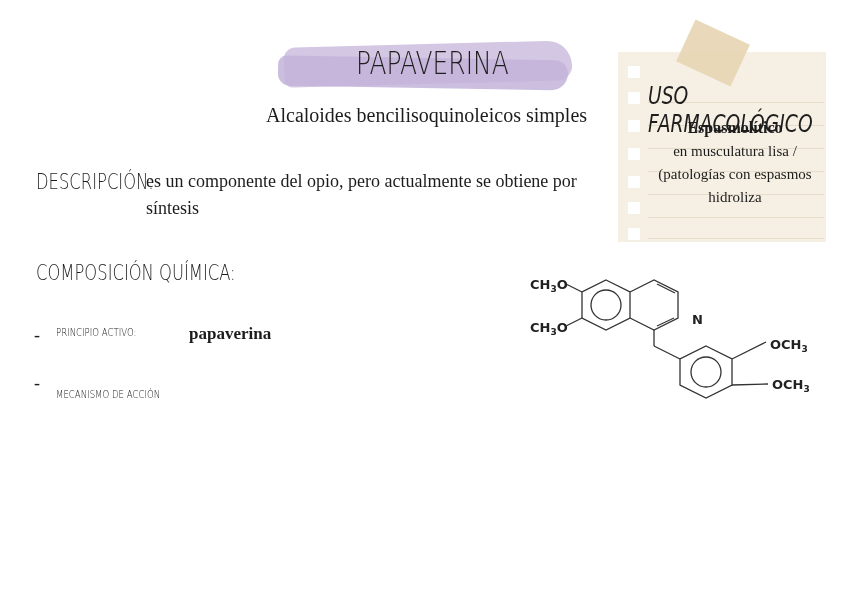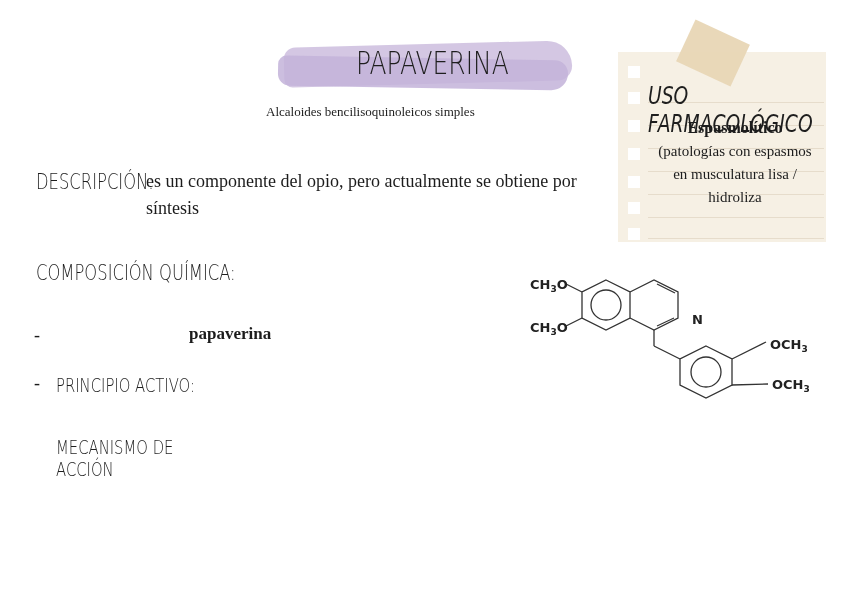--- a/index.html
+++ b/index.html
@@ -3,36 +3,36 @@
   <meta charset="utf-8">
   <style>
     html, body { margin:0; padding:0; }
     body { width:848px; height:598px; background:#ffffff; position:relative; overflow:hidden;
            font-family:"Liberation Serif", serif; color:#1c1c1c; }
     .hand { font-family:"DejaVu Sans", sans-serif; font-weight:300; letter-spacing:0; transform:scaleX(0.78); transform-origin:left center; display:inline-block; color:#1e1e1e; }
     
     .brush1 { position:absolute; left:284px; top:44px; width:288px; height:40px; background:#cfc1e0; border-radius:14px 30px 18px 10px; transform:rotate(-1.5deg); opacity:0.9; }
     .brush2 { position:absolute; left:278px; top:58px; width:290px; height:30px; background:#c3b3d9; border-radius:10px 16px 20px 14px; transform:rotate(1deg); opacity:0.85; }
     .title { position:absolute; left:356px; top:44px; font-size:32px; }
-    .subtitle { position:absolute; left:266px; top:104px; font-size:13px; }
+    .subtitle { position:absolute; left:266px; top:104px; font-size:20px; }
     
     .card { position:absolute; left:618px; top:52px; width:208px; height:190px; background:#f6f0e4; }
     .card-line { position:absolute; left:30px; right:2px; height:1px; background:#e6dccb; }
     .card-hole { position:absolute; left:10px; width:12px; height:12px; background:#ffffff; }
     .tape { position:absolute; left:683px; top:30px; width:60px; height:46px; background:#e8d6b5; transform:rotate(25deg); opacity:0.95; }
     .card-heading { position:absolute; left:648px; top:82px; font-size:24px;font-style:italic; }
     .card-body { position:absolute; left:640px; top:116px; width:190px; text-align:center; font-size:15px; line-height:23px; }
     .card-body b { font-size:16px;text-align:center; }
     
     .label { font-size:21px; }
     .desc-label { position:absolute; left:36px; top:170px; }
     .desc-text { position:absolute; left:146px; top:168px; width:450px; font-size:18px; line-height:27px; }
     .comp-label { position:absolute; left:36px; top:261px; }
     .dash { position:absolute; font-size:18px; }
-    .sub-label { font-size:19px;margin-top:48px; }
+    .sub-label { font-size:11px; }
     .pa-row { position:absolute; left:34px; top:325px; }
     .pa-value { position:absolute; left:189px; top:324px; font-size:17px; font-weight:bold; }
     .ma-row { position:absolute; left:34px; top:373px; }
     .bullets { position:absolute; left:200px; top:366px; width:410px; font-size:16.5px; line-height:24px; margin:0; padding:0; list-style:none; }
     .bullets li { position:relative; padding-left:19px; margin-bottom:24px; }
     .bullets li::before { content:""; position:absolute; left:3px; top:9px; width:6px; height:6px; border-radius:50%; background:#1c1c1c; }
     .molecule { position:absolute; left:526px; top:262px; width:306px; height:140px; }
   </style>
 </head>
 <body>
@@ -55,22 +55,22 @@
   <div class="card-line" style="top:96px"></div>
   <div class="card-line" style="top:119px"></div>
   <div class="card-line" style="top:142px"></div>
   <div class="card-line" style="top:165px"></div>
   <div class="card-line" style="top:186px"></div>
 </div>
 <div class="tape"></div>
 <div class="card-heading"><span class="hand">USO FARMACOLÓGICO</span></div>
 <div class="card-body">
   <div><b>Espasmolítico</b></div>
+  <div>en musculatura lisa /</div>
   <div>(patologías con espasmos</div>
-  <div>en musculatura lisa /</div>
   <div>hidroliza</div>
 </div>
 
 <div class="desc-label label"><span class="hand">DESCRIPCIÓN:</span></div>
 <div class="desc-text">es un componente del opio, pero actualmente se obtiene por síntesis</div>
 
 <div class="comp-label label"><span class="hand">COMPOSICIÓN QUÍMICA:</span></div>
 
 <div class="pa-row">
   <span class="dash" style="left:0;top:0;position:relative">-</span>

